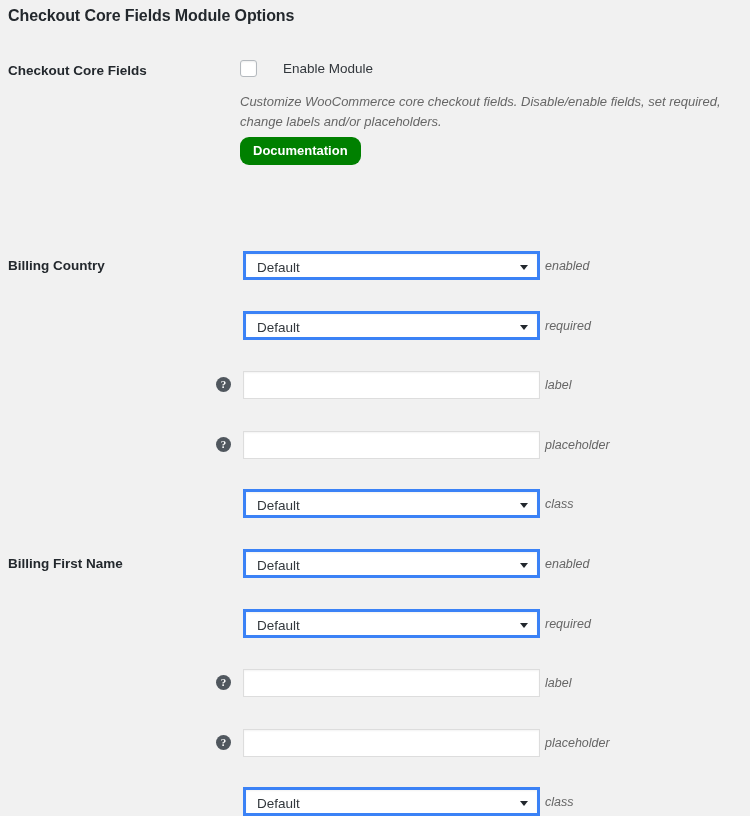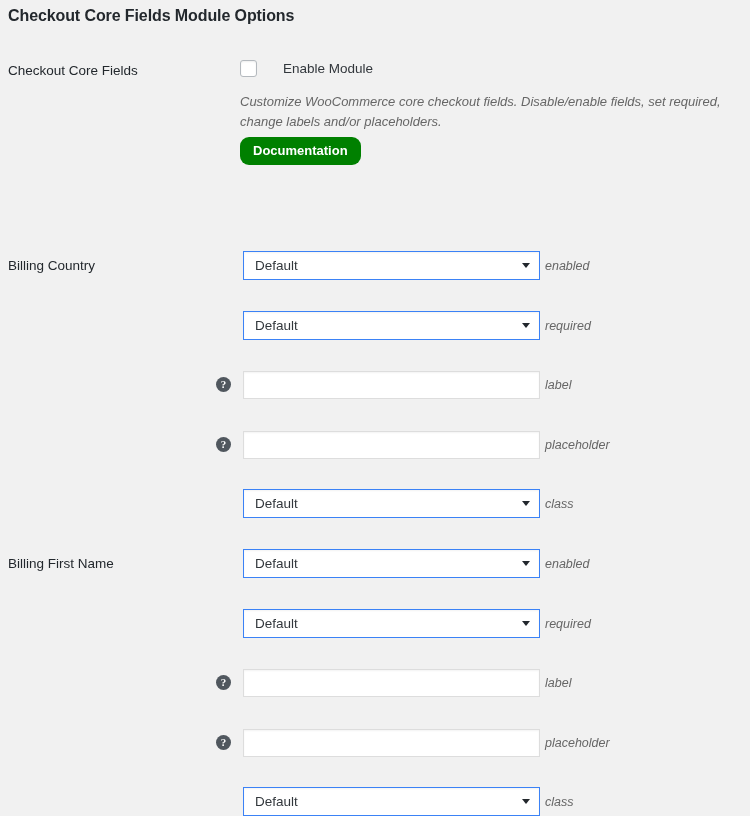--- a/index.html
+++ b/index.html
@@ -23,21 +23,21 @@
   h2.section-title {
     position: absolute; left: 8px; top: 198px;
     margin: 0; padding: 0;
     font-size: 16px; font-weight: bold;
     color: #23282d; line-height: 22px;
     letter-spacing: -0.1px;
   }
 
   .row-label {
     position: absolute; left: 8px;
-    font-size: 13.5px; font-weight: normal;
+    font-size: 13.5px; font-weight: bold;
     color: #23282d; line-height: 18px;
     white-space: nowrap;
   }
 
   .checkbox-line {
     position: absolute; left: 240px; top: 60px;
     display: flex; align-items: center; gap: 26px;
   }
   .wp-checkbox {
     width: 17px; height: 17px;
@@ -66,21 +66,21 @@
     padding: 6px 13px 7px 13px;
     border: none; border-radius: 9px;
     line-height: 15px; cursor: pointer;
     text-decoration: none;
   }
 
   .ctl-select {
     position: absolute; left: 243px;
     width: 297px; height: 29px;
     background: #fff;
-    border: 1px solid #3b82f6;
+    border: 3px solid #3b82f6;
     border-radius: 0;
     box-shadow: inset 0 1px 2px rgba(0,0,0,.05);
     font-size: 13.5px; color: #32373c;
     line-height: 27px;
     padding: 0 24px 0 11px;
     white-space: nowrap; overflow: hidden;
     cursor: pointer;
   }
   .ctl-select .caret {
     position: absolute; right: 9px; top: 11px;

